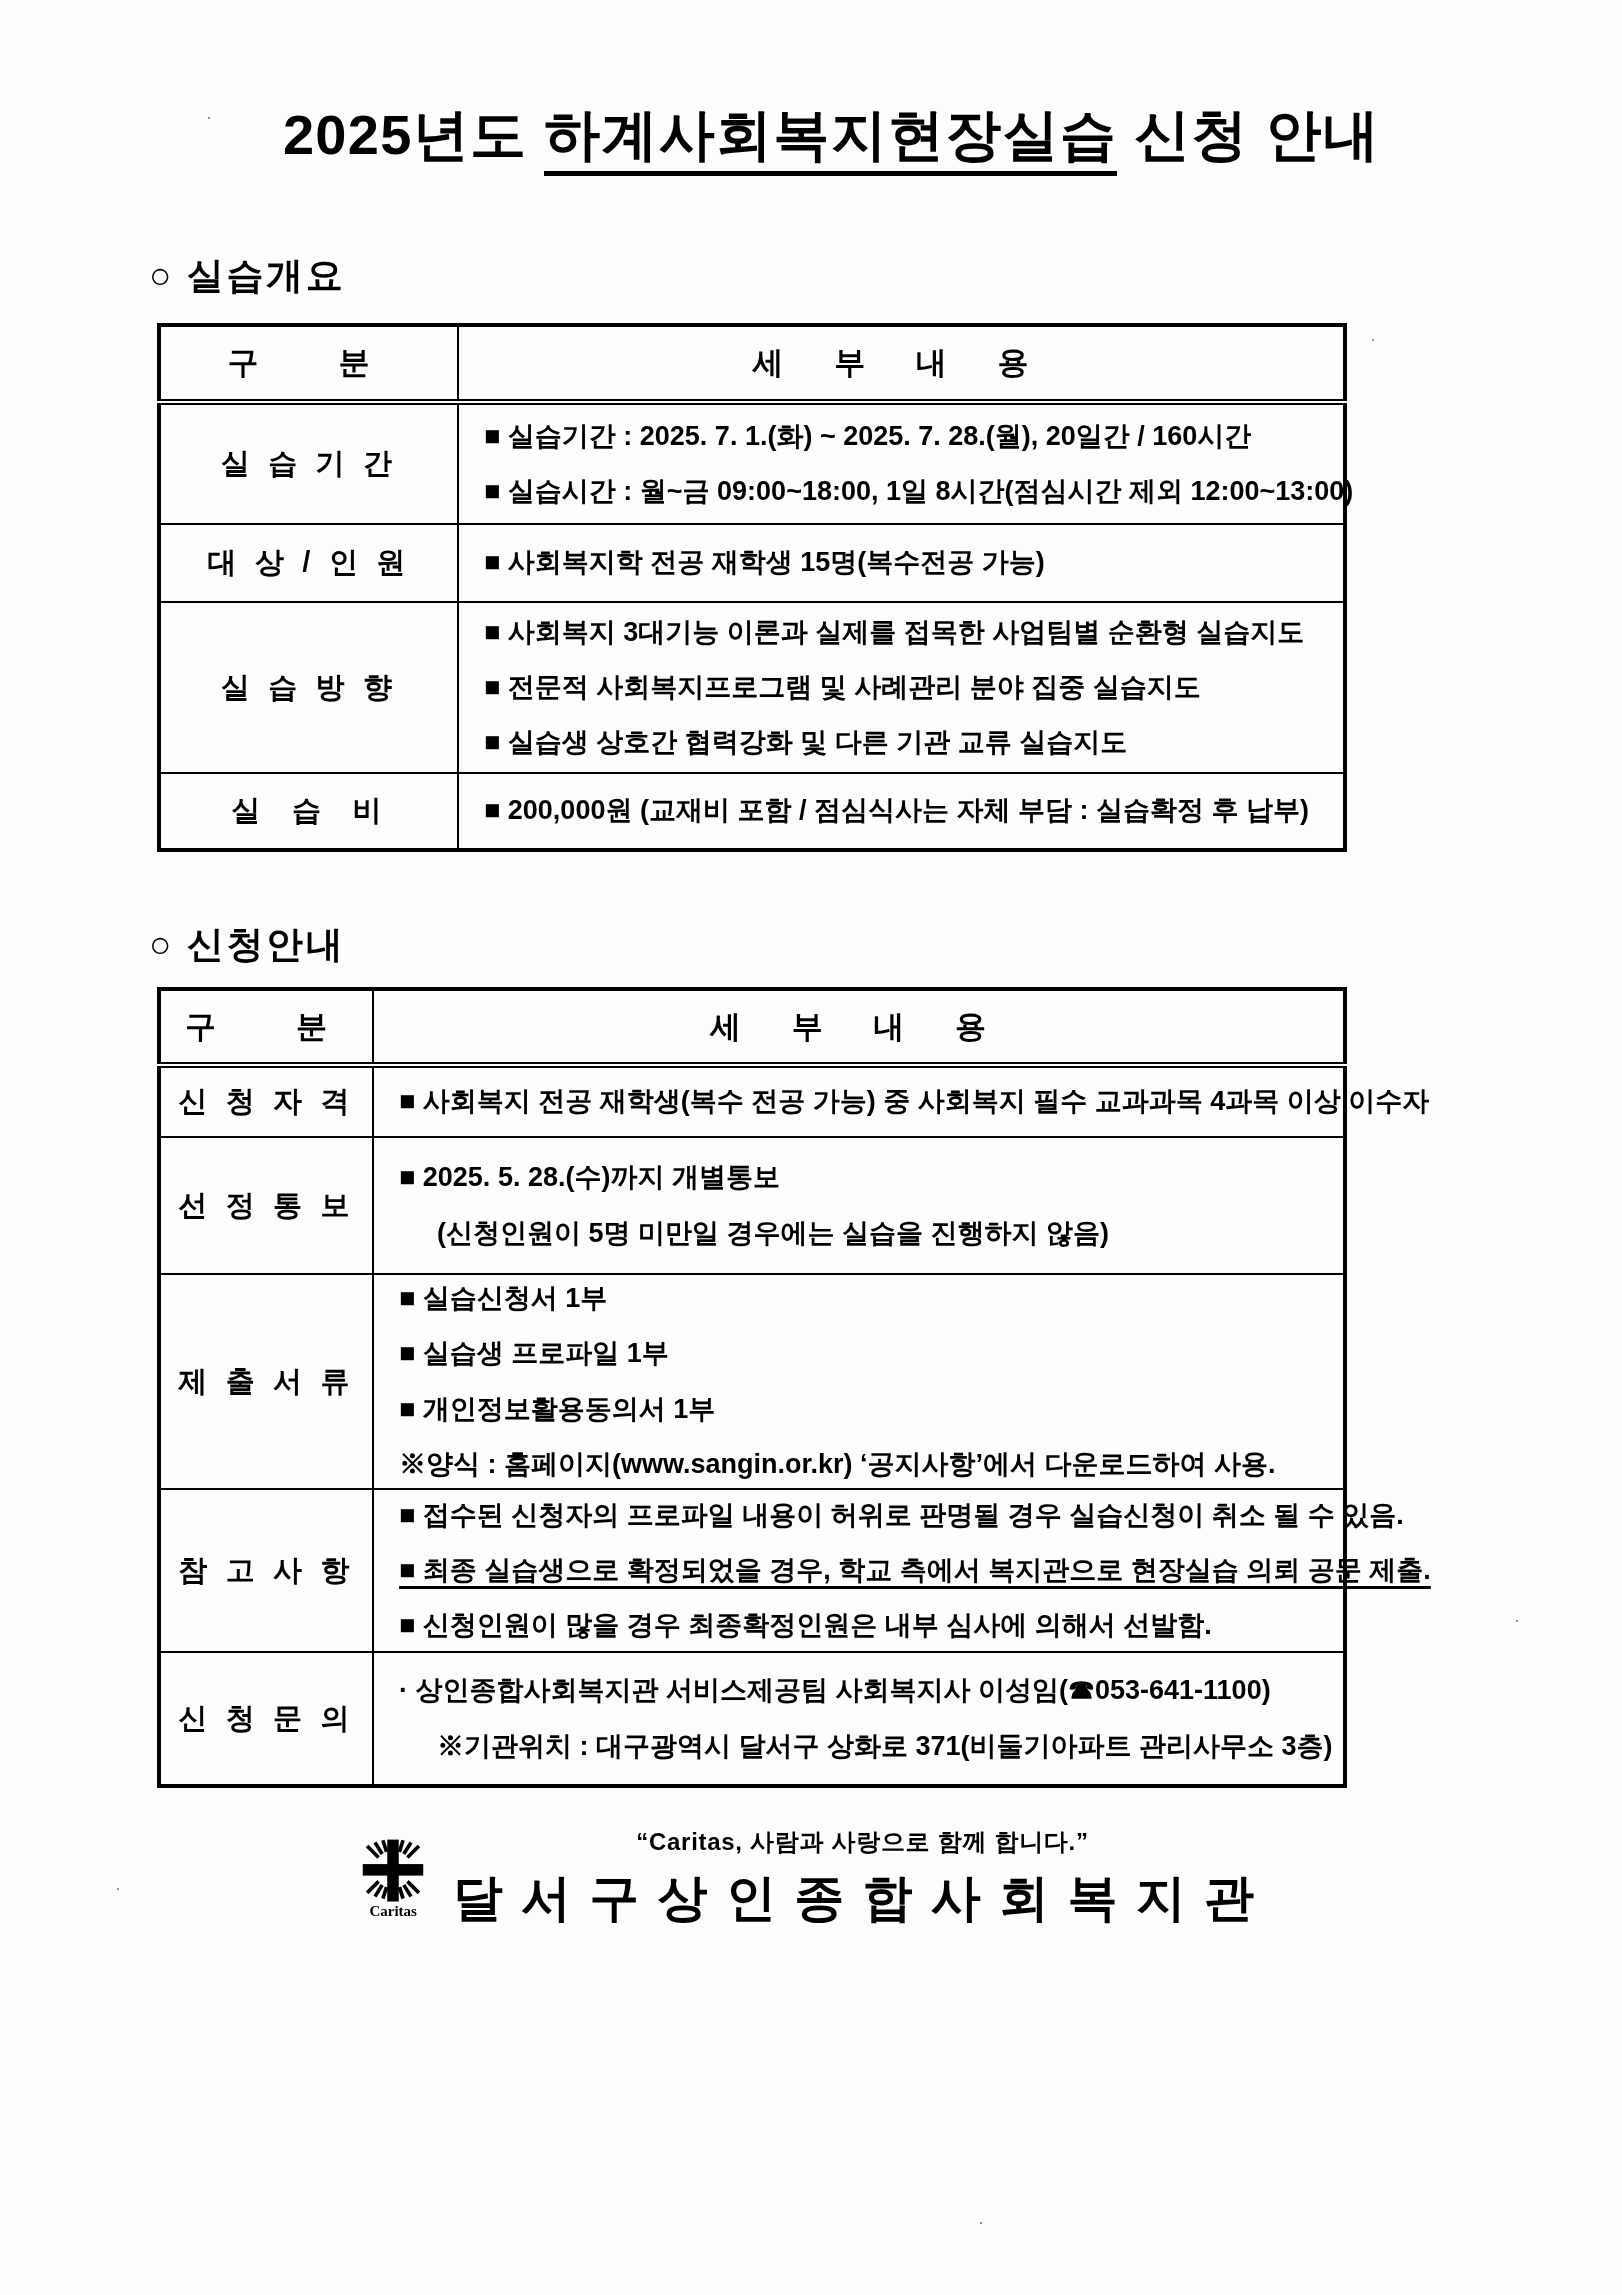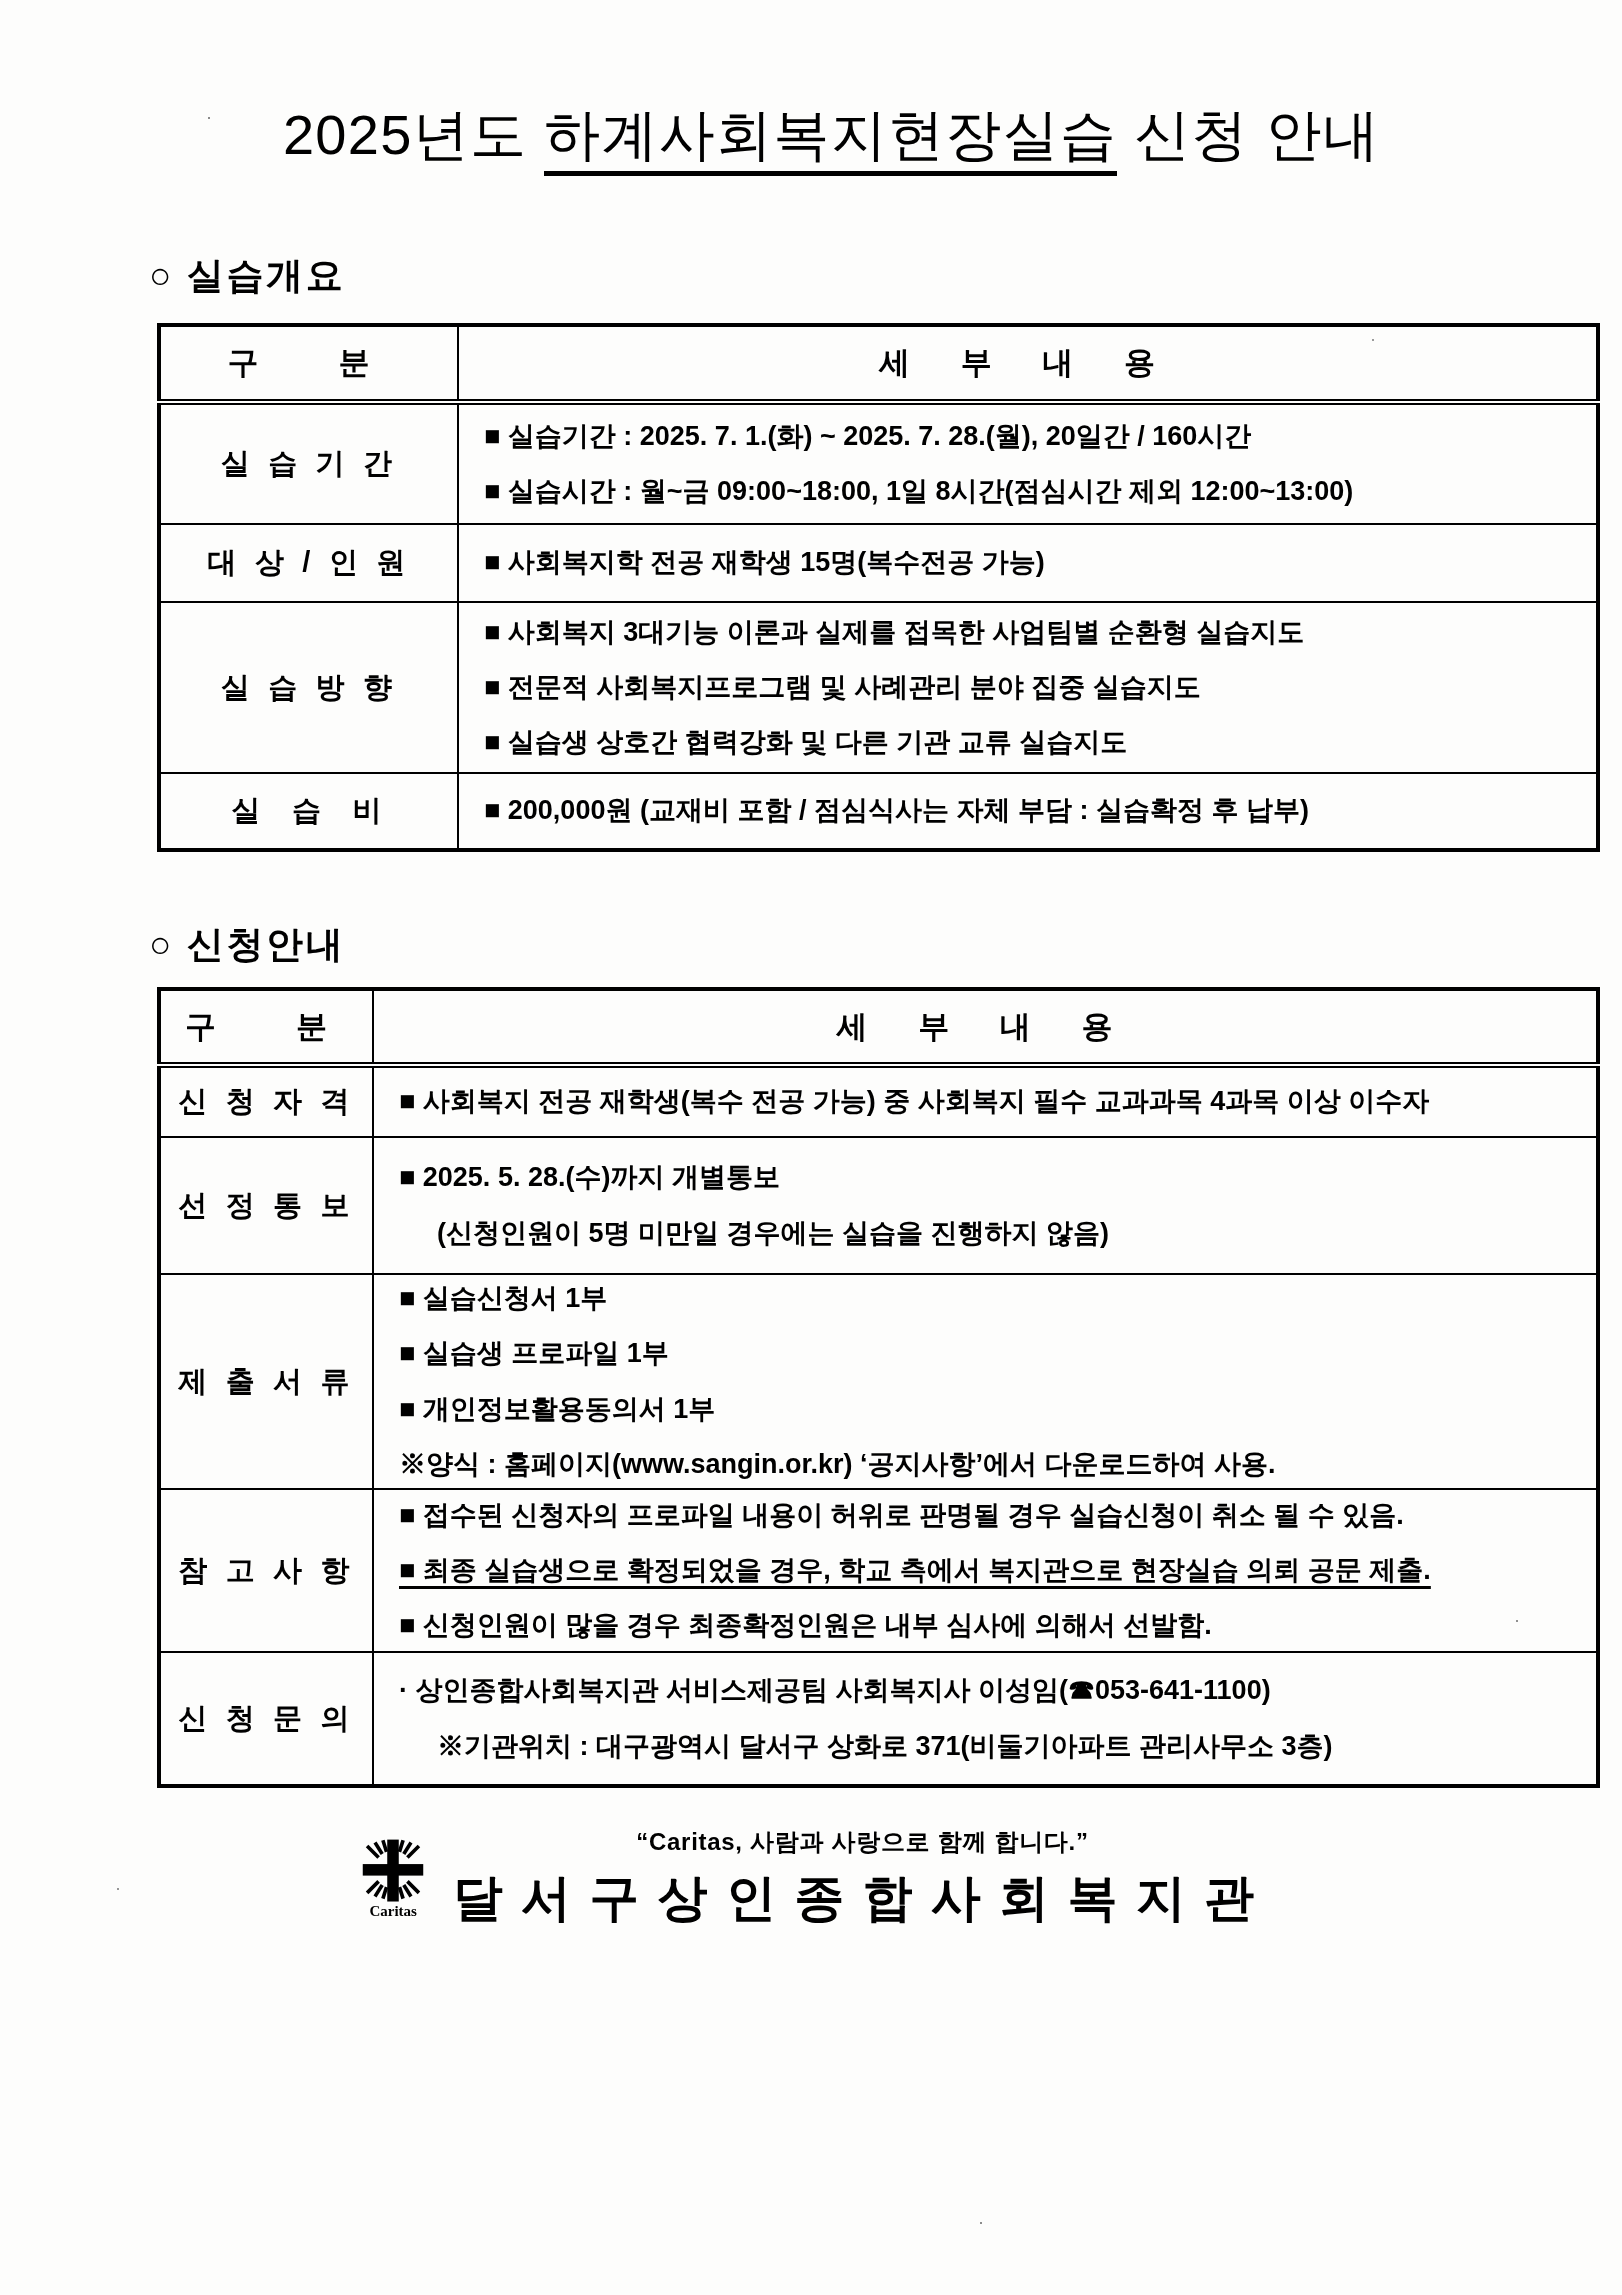--- a/index.html
+++ b/index.html
@@ -7,27 +7,27 @@
     font-family:"Liberation Sans", sans-serif; color:#000; }
   body {
     background-image:
       radial-gradient(circle 2.6px at 209px 118px, #8a8a8a 40%, transparent 55%),
       radial-gradient(circle 2px at 1373px 340px, #9a9a9a 40%, transparent 55%),
       radial-gradient(circle 2px at 294px 948px, #8f8f8f 40%, transparent 55%),
       radial-gradient(circle 2.6px at 1517px 1621px, #909090 40%, transparent 55%),
       radial-gradient(circle 2px at 118px 1889px, #969696 40%, transparent 55%),
       radial-gradient(circle 2px at 981px 2223px, #8c8c8c 40%, transparent 55%);
   }
-  .title { margin-top:98px; text-align:center; font-size:56px; font-weight:normal;
+  .title { margin-top:98px; text-align:center; font-size:56px; font-weight:bold;
     letter-spacing:1.3px; white-space:pre;padding-left:40px; }
   .title .u-thick { border-bottom:5.9px solid #000; padding-bottom:5.2px; }
   .sec-heading { margin-left:149px; font-size:37px; font-weight:bold; letter-spacing:2.6px; }
   .sec-heading.s1 { margin-top:77px; }
   .sec-heading.s2 { margin-top:68px; }
-  table { border-collapse:collapse; width:1443px; margin-left:157px; table-layout:fixed; }
+  table { border-collapse:collapse; width:1190px; margin-left:157px; table-layout:fixed; }
   .t1 { margin-top:22px; }
   .t2 { margin-top:17px; }
   table, th, td { border:2px solid #000; }
   table { border-width:4.6px; }
   thead tr { border-bottom:6.5px double #000; }
   th.hcat { width:299px; }
   .t2 th.hcat { width:214px; }
   th { font-size:31px; font-weight:bold; text-align:center; vertical-align:middle;
     white-space:pre; }
   thead th { letter-spacing:21px; }

